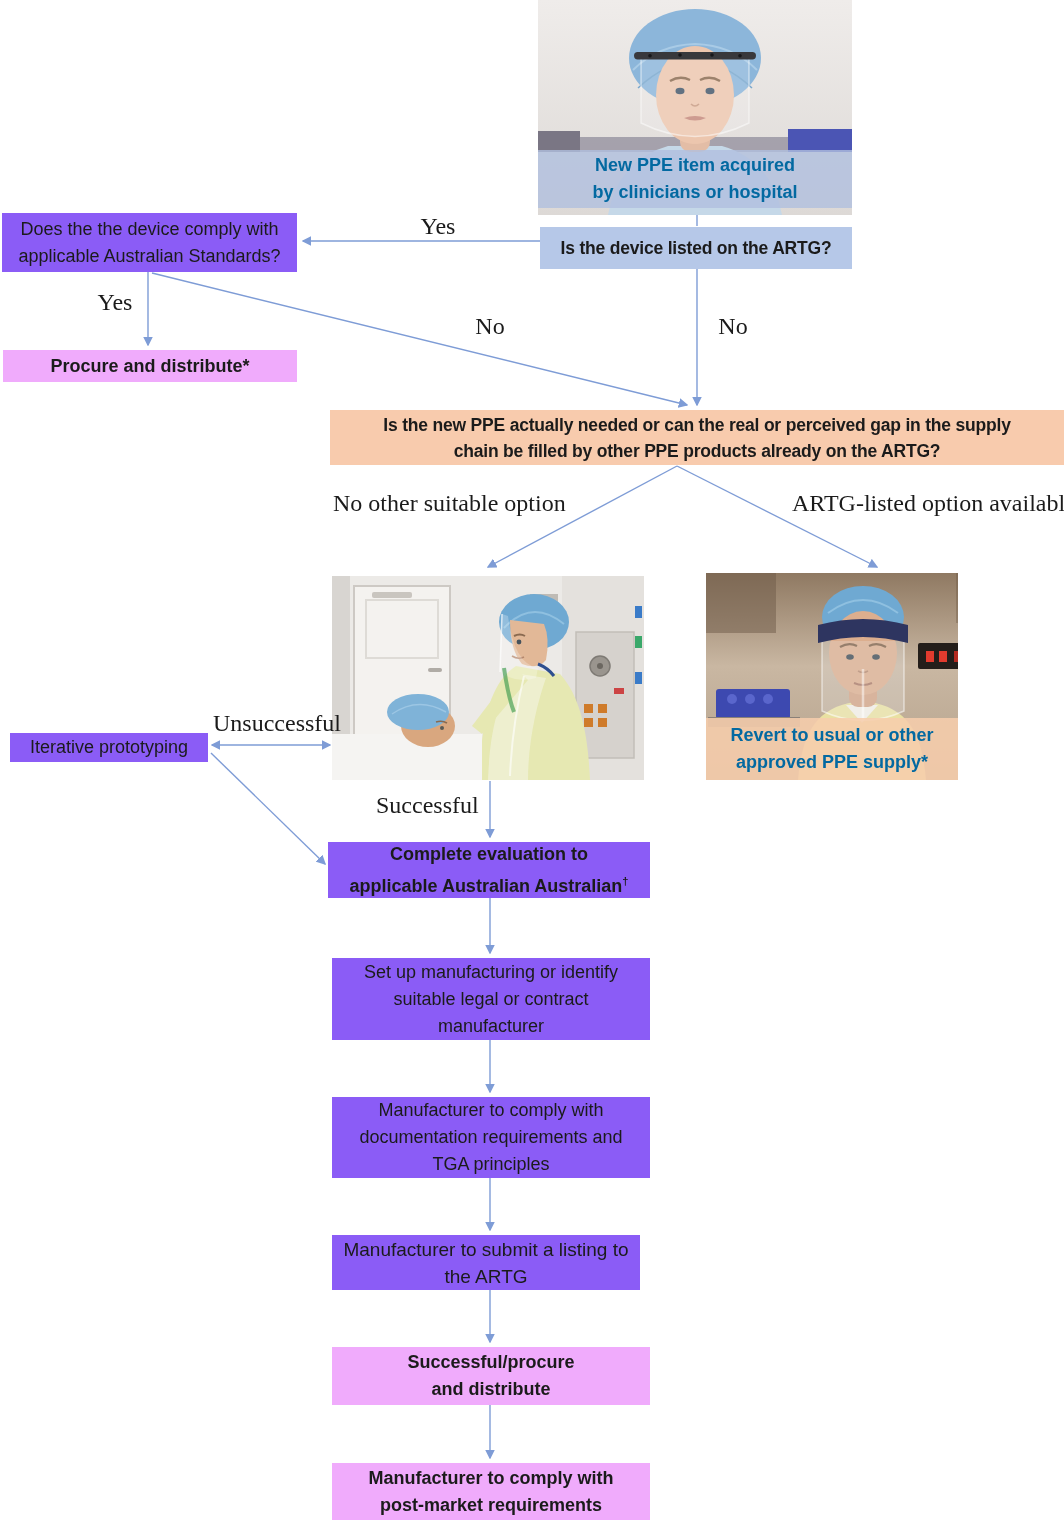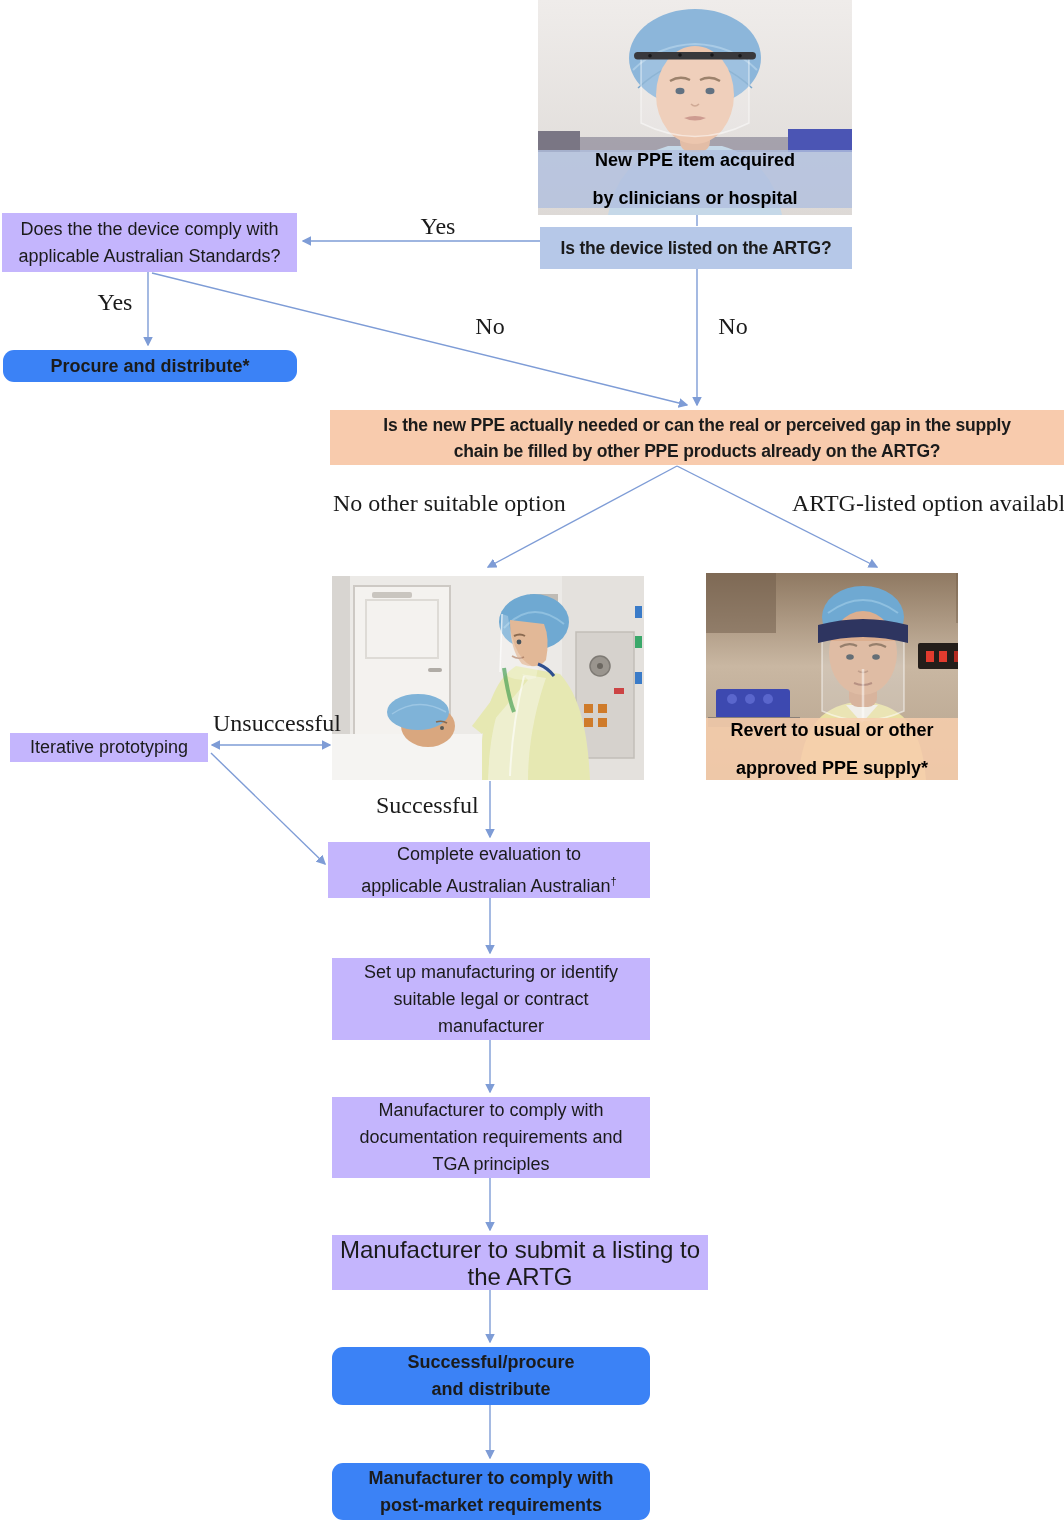--- a/index.html
+++ b/index.html
@@ -1,39 +1,39 @@
 <!DOCTYPE html>
 <html><head>
 <meta charset="utf-8">
 <style>
   html,body{margin:0;padding:0;background:#ffffff;}
   body{font-family:"Liberation Sans", sans-serif;color:#1b1b1b;}
   #canvas{position:relative;width:1064px;height:1520px;background:#ffffff;overflow:hidden;}
   .box{position:absolute;display:flex;align-items:center;justify-content:center;
        text-align:center;white-space:pre-line;font-size:18px;line-height:27px;}
-  .gray{background:#c4b5fd;}
+  .gray{background:#8b5cf6;}
   .blue{background:#b6c8e8;}
-  .green{background:#3b82f6;border-radius:11px;}
+  .green{background:#f0abfc;}
   .orange{background:#f8cbad;}
   .bold{font-weight:bold;}
   .lbl{position:absolute;font-size:24px;white-space:nowrap;font-family:Liberation Serif, serif;}
   .photo{position:absolute;overflow:hidden;}
   .photo svg{position:absolute;left:0;top:0;}
   .caption{position:absolute;left:0;right:0;display:flex;align-items:center;justify-content:center;
-           text-align:center;font-weight:bold;font-size:18px;line-height:38px;white-space:pre-line;color:#000000;}
+           text-align:center;font-weight:bold;font-size:18px;line-height:27px;white-space:pre-line;color:#0369a1;}
   #arrow-layer{position:absolute;left:0;top:0;pointer-events:none;}
   #box-standards{left:2px;top:213px;width:295px;height:59px;}
   #box-artg{left:540px;top:227px;width:312px;height:42px;font-size:17.5px;letter-spacing:-0.2px;}
   #box-procure{left:3px;top:350px;width:294px;height:32px;}
   #box-needed{left:330px;top:410px;width:734px;height:55px;font-size:17.5px;letter-spacing:-0.2px;line-height:26px;}
   #box-iter{left:10px;top:733px;width:198px;height:29px;}
-  #box-complete{left:328px;top:842px;width:322px;height:56px;}
+  #box-complete{left:328px;top:842px;width:322px;height:56px;font-weight:bold;}
   #box-setup{left:332px;top:958px;width:318px;height:82px;}
   #box-docs{left:332px;top:1097px;width:318px;height:81px;}
-  #box-submit{left:332px;top:1235px;width:376px;height:55px;font-size:24px;}
+  #box-submit{left:332px;top:1235px;width:308px;height:55px;font-size:19px;}
   #box-mfg{left:332px;top:1347px;width:318px;height:58px;}
   #box-post{left:332px;top:1463px;width:318px;height:57px;}
   #photo-start{left:538px;top:0;width:314px;height:215px;}
   #photo-start .caption{top:150px;height:58px;background:rgba(176,191,223,0.80);}
   #photo-eval{left:332px;top:576px;width:312px;height:204px;}
   #photo-eval .caption{top:144px;height:57px;background:rgba(185,199,229,0.85);}
   #photo-revert{left:706px;top:573px;width:252px;height:207px;}
   #photo-revert .caption{top:145px;height:62px;background:rgba(246,205,172,0.88);}
   #lbl-yes-top{left:408px;top:213px;width:60px;text-align:center;}
   #lbl-yes-left{left:90px;top:289px;width:50px;text-align:center;}

